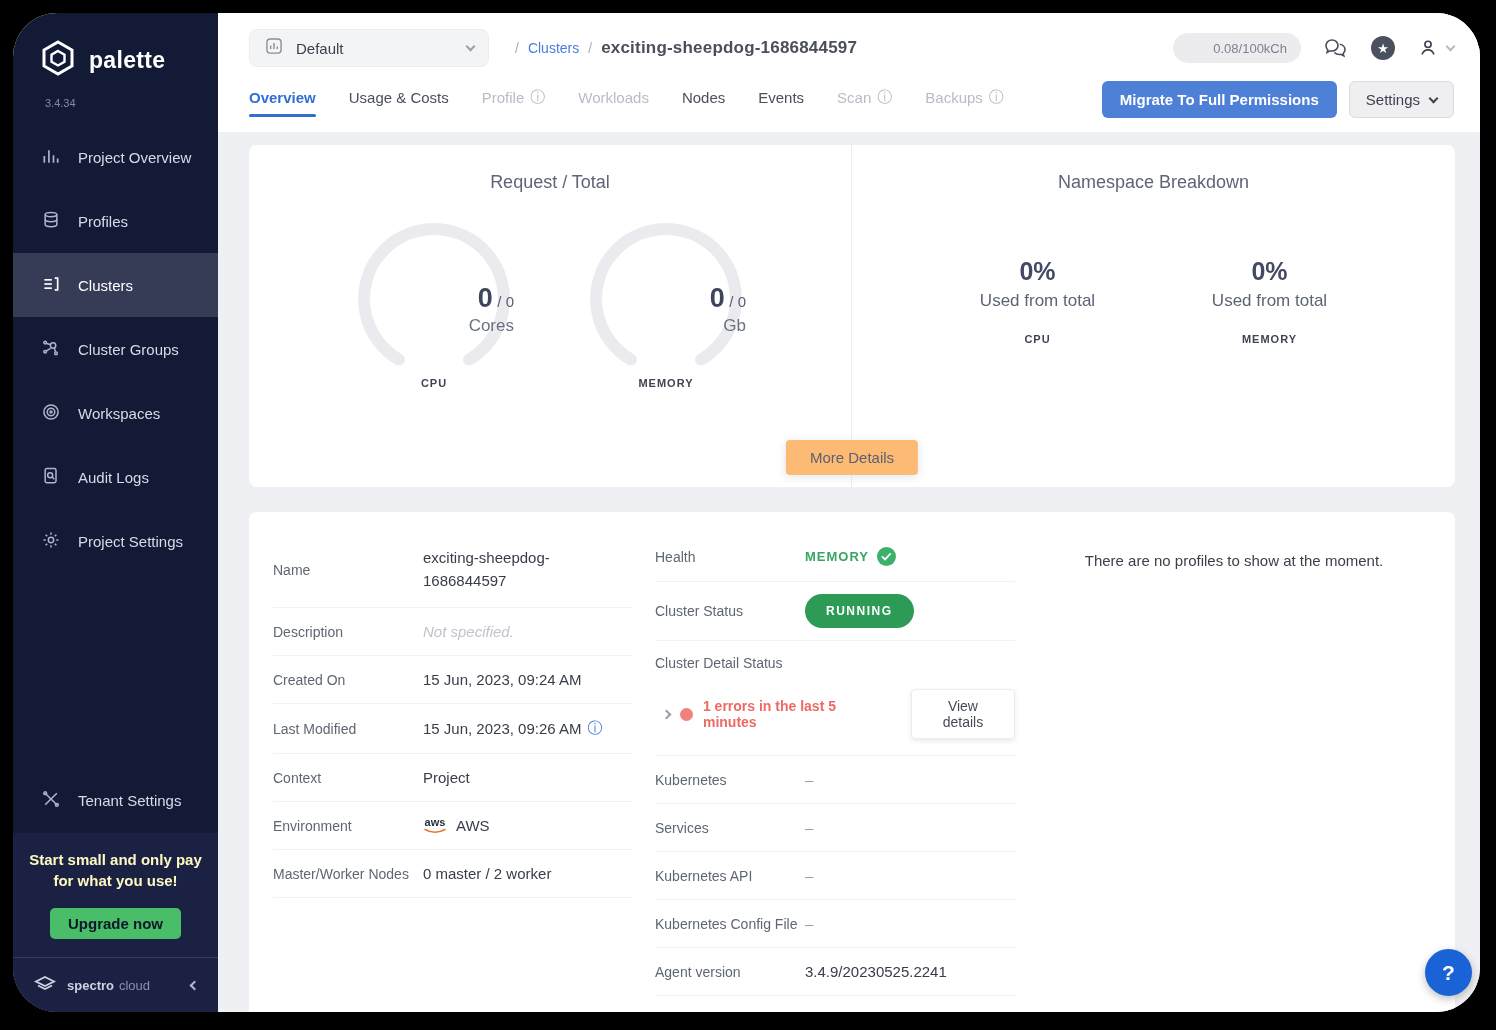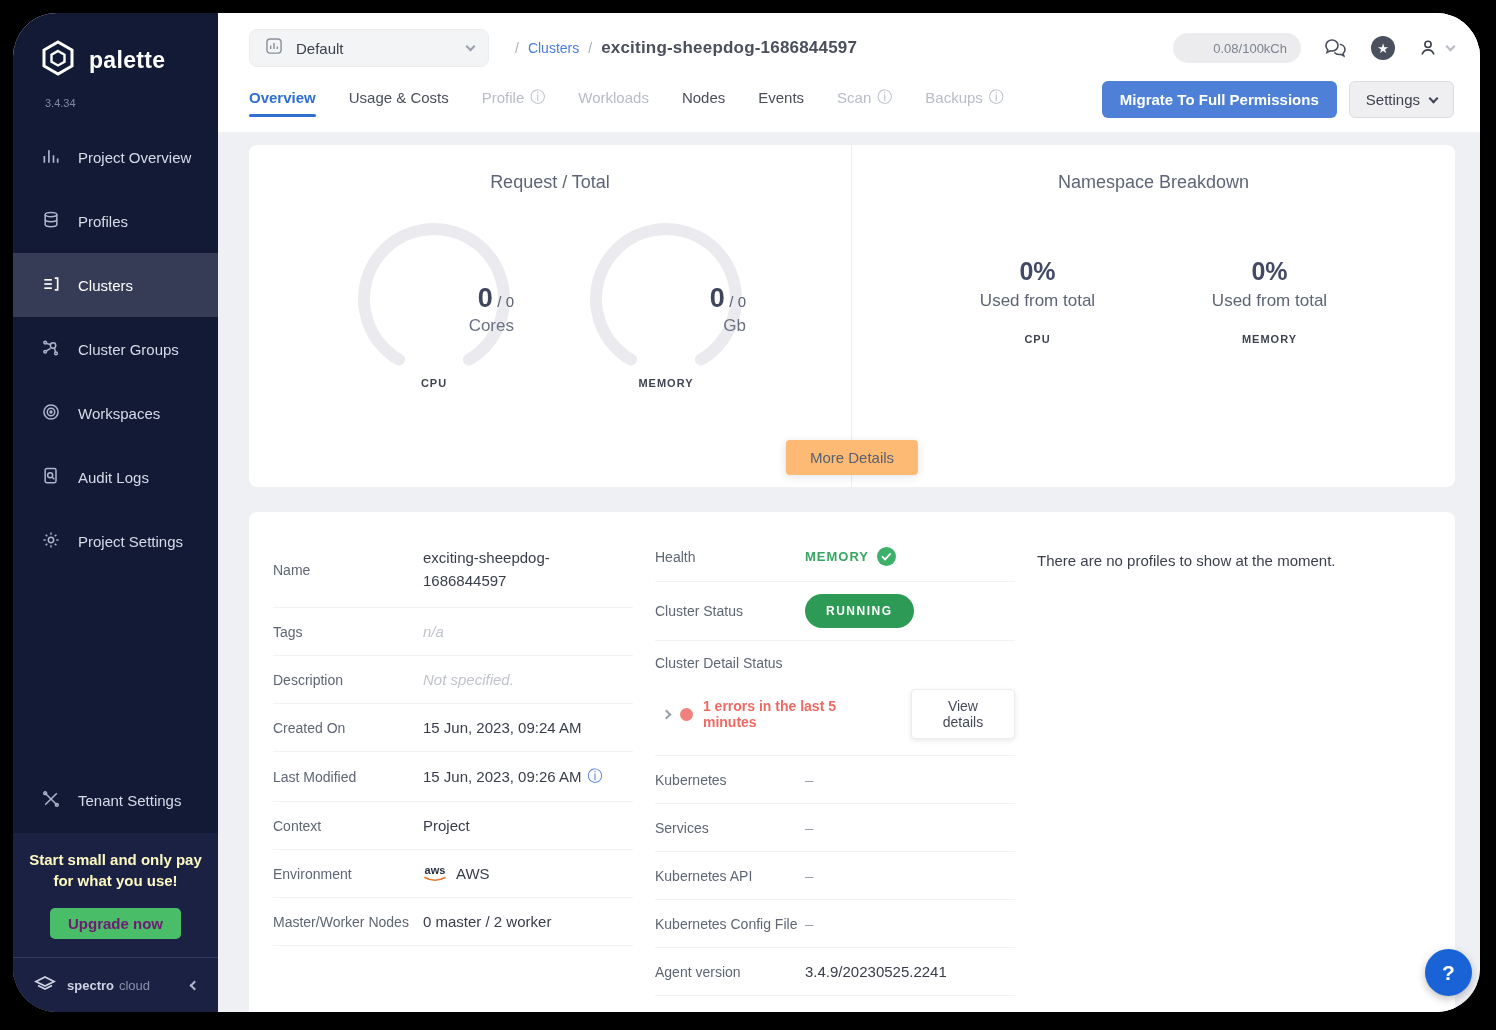--- a/index.html
+++ b/index.html
@@ -12,21 +12,21 @@
   .brand-row { display:flex; align-items:center; gap:12px; }
   .brand-name { color:#fff; font-size:23px; font-weight:bold; letter-spacing:.3px; }
   .version { margin:16px 0 0 6px; font-size:11px; color:#8089a4; }
   .nav { margin-top:16px; }
   .nav-item { display:flex; align-items:center; gap:17px; height:64px; padding-left:28px; font-size:15px; color:#d7dbe8; cursor:pointer; }
   .nav-item svg { stroke:#aeb6cc; }
   .nav-item.active { background:#363c55; color:#fff; }
   .nav-item.active svg { stroke:#fff; }
   .promo { background:#1a2142; padding:16px 12px 18px; text-align:center; }
   .promo-text { font-size:15px; font-weight:bold; color:#fef9c3; line-height:1.45; }
-  .upgrade-btn { margin:16px auto 0; display:block; background:#49bd68; color:#701a75; border:none; border-radius:5px; font-size:15px; font-weight:bold; padding:7px 18px; cursor:pointer; font-family:inherit; }
+  .upgrade-btn { margin:16px auto 0; display:block; background:#49bd68; color:#0f172a; border:none; border-radius:5px; font-size:15px; font-weight:bold; padding:7px 18px; cursor:pointer; font-family:inherit; }
   .side-footer { background:#1a2142; border-top:1px solid rgba(255,255,255,.12); height:55px; display:flex; align-items:center; padding:0 20px; gap:10px; }
   .footer-brand1 { font-size:13px; font-weight:bold; color:#cdd3e2; }
   .footer-brand2 { font-size:13px; color:#8a92ab; margin-left:-5px; }
   .chev { display:inline-block; width:7px; height:7px; border-right:2px solid #aeb6cc; border-bottom:2px solid #aeb6cc; }
   .chev.left { transform:rotate(135deg); }
   .chev.down { transform:rotate(45deg); margin-top:-3px; }
   .mt-auto { margin-top:auto; }
 
   
   .main { flex:1; background:#eef0f3; display:flex; flex-direction:column; position:relative; min-width:0; }
@@ -82,21 +82,21 @@
   .muted { color:#c0c3cc; font-style:italic; }
   .dash { color:#9aa0ab; }
   .healthy { font-size:13px; font-weight:bold; color:#38a662; letter-spacing:1px; display:flex; align-items:center; gap:8px; }
   .running-pill { background:#2d9b56; color:#fff; font-size:12px; font-weight:bold; letter-spacing:1.5px; border:none; border-radius:17px; padding:10px 21px; font-family:inherit; }
   .detail-status-block { padding:14px 0 16px; border-bottom:1px solid #f1f2f5; }
   .error-row { display:flex; align-items:center; gap:10px; margin-top:18px; }
   .err-chev { width:7px; height:7px; border-right:2px solid #9aa0ab; border-top:2px solid #9aa0ab; transform:rotate(45deg); margin-left:8px; cursor:pointer; }
   .err-dot { width:13px; height:13px; border-radius:50%; background:#ef827c; }
   .err-text { font-size:14px; color:#ed6a64; font-weight:bold; }
   .view-details { margin-left:8px; background:#fff; border:1px solid #ececee; border-radius:4px; box-shadow:0 2px 5px rgba(40,50,70,.10); color:#454a56; font-size:14px; padding:8px 14px; cursor:pointer; font-family:inherit; }
-  .profiles-empty { padding-top:20px; font-size:15px; color:#3a3f4a; }
+  .profiles-empty { padding-top:20px; font-size:15px; color:#3a3f4a;text-align:center; }
   .aws-mark { display:inline-flex; flex-direction:column; align-items:center; margin-right:9px; line-height:1; }
   .aws-word { font-size:11px; font-weight:bold; color:#252f3e; }
   .mod-info { color:#4e80d8; font-size:15px; margin-left:6px; font-style:normal; }
 
   .help-btn { position:absolute; right:8px; bottom:16px; width:47px; height:47px; border-radius:50%; background:#1a63d6; color:#fff; font-size:21px; font-weight:bold; border:none; cursor:pointer; box-shadow:0 3px 8px rgba(0,0,0,.25); font-family:inherit; }
 </style>
 </head>
 <body>
 
 <div class="window">
@@ -353,24 +353,20 @@
       </section>
 
       <section class="card card2">
 
         <div>
           <div class="kv-row">
             <span class="kv-label">Name</span>
             <span class="kv-value wrap">exciting-sheepdog-1686844597</span>
           </div>
           <div class="kv-row">
-            <span class="kv-label">Tags</span>
-            <span class="kv-value muted">n/a</span>
-          </div>
-          <div class="kv-row">
             <span class="kv-label">Description</span>
             <span class="kv-value muted">Not specified.</span>
           </div>
           <div class="kv-row">
             <span class="kv-label">Created On</span>
             <span class="kv-value">15 Jun, 2023, 09:24 AM</span>
           </div>
           <div class="kv-row">
             <span class="kv-label">Last Modified</span>
             <span class="kv-value">15 Jun, 2023, 09:26 AM</span>

